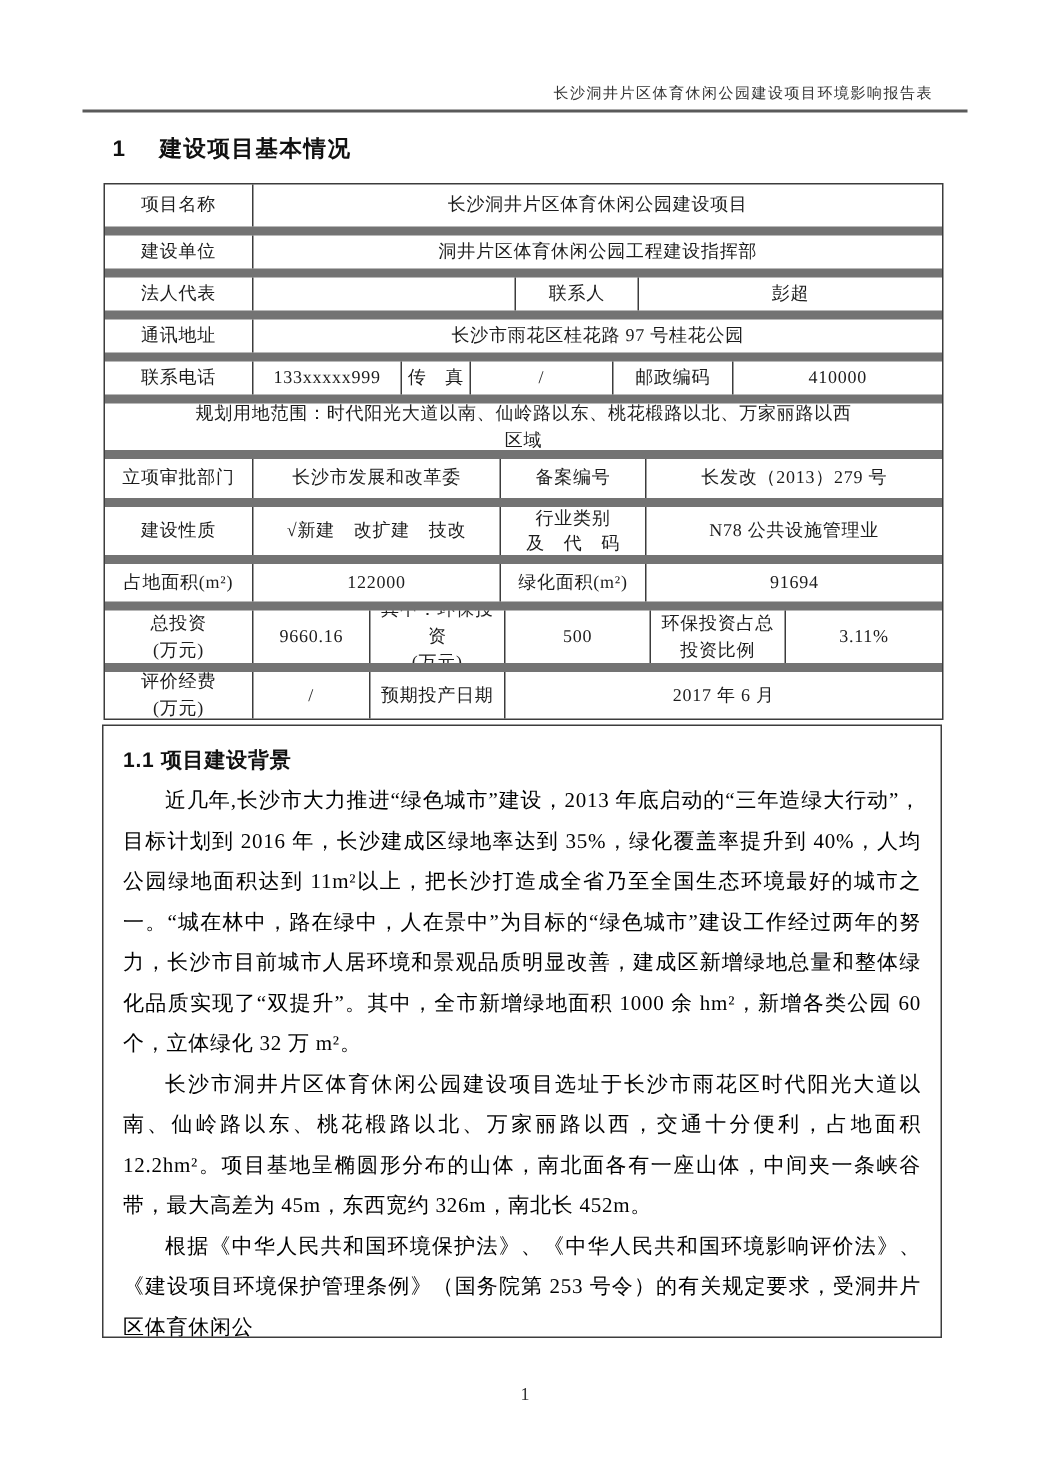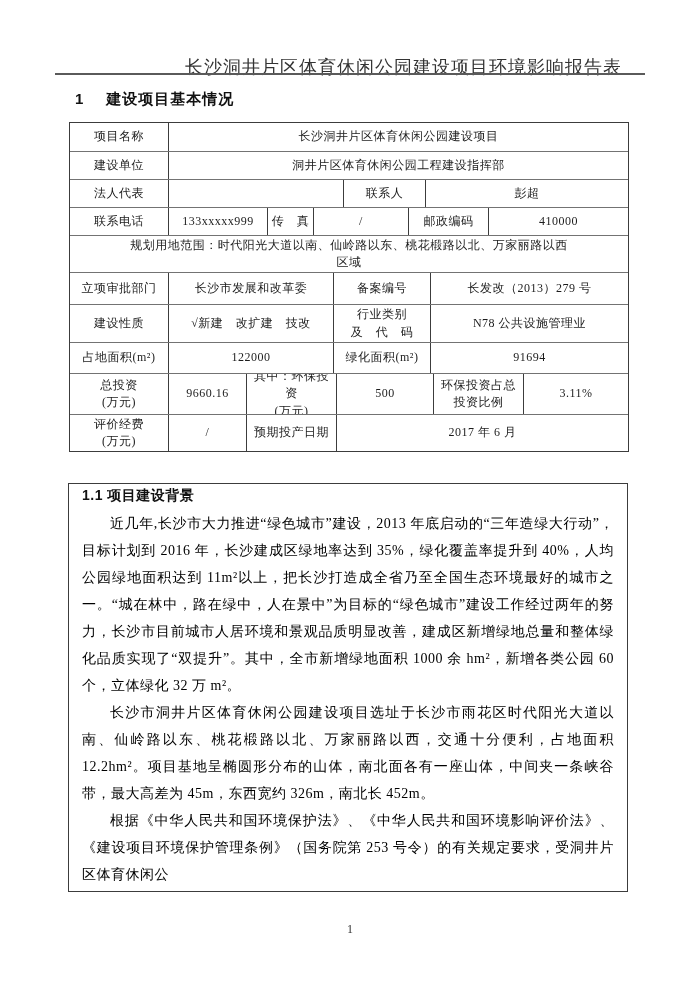--- a/index.html
+++ b/index.html
@@ -3,50 +3,50 @@
 <meta charset="utf-8">
 <style>
   html,body{margin:0;padding:0;background:#fff;}
   .page{
     position:relative;width:700px;height:989px;background:#ffffff;
     font-family:"Liberation Serif","DejaVu Serif",serif;color:#1c1c1c;
     overflow:hidden;
   }
   .doc-header{
     position:absolute;top:55px;left:55px;width:567px;
-    text-align:right;font-size:18px;letter-spacing:1px;color:#333;
+    text-align:right;font-size:10px;letter-spacing:1px;color:#333;
   }
   .header-rule{
     position:absolute;top:73px;left:55px;width:590px;height:0;
     border-top:2px solid #5a5a5a;
   }
   .h1{
     position:absolute;top:90px;left:75px;
     font-family:"Liberation Sans","DejaVu Sans",sans-serif;
     font-weight:bold;font-size:15px;color:#111;letter-spacing:1px;
   }
   .h1 .num{margin-right:22px;}
   .info-table{
     position:absolute;top:122px;left:69px;width:560px;
     border:1px solid #3c3c3c;box-sizing:border-box;
     font-size:12px;letter-spacing:0.5px;
   }
   .tr{display:flex;box-sizing:border-box;}
-  .tr + .tr{border-top:1px solid #737373;}
+  .tr + .tr{border-top:6px solid #737373;}
   .td{
     box-sizing:border-box;display:flex;align-items:center;justify-content:center;
     text-align:center;padding:1px 3px;white-space:pre-line;line-height:1.45;
     overflow:hidden;
   }
   .td + .td{border-left:1px solid #3c3c3c;}
   .td.grow{flex:1 1 auto;}
   .bg-box{
     position:absolute;top:483px;left:68px;width:560px;height:409px;
     border:1px solid #3c3c3c;box-sizing:border-box;
-    padding:3px 13px 0 13px;overflow:hidden;
+    padding:14px 13px 0 13px;overflow:hidden;
   }
   .h2{
     font-family:"Liberation Sans","DejaVu Sans",sans-serif;
     font-weight:bold;font-size:14px;color:#111;margin:0 0 5px 0;letter-spacing:0.5px;
   }
   .bg-box p{
     margin:0;font-size:14px;line-height:27px;letter-spacing:0.5px;
     text-align:justify;text-indent:2em;color:#000000;
   }
   .page-number{
@@ -78,20 +78,24 @@
       <div class="td grow">洞井片区体育休闲公园工程建设指挥部</div>
     </div>
 
     <div class="tr" style="height:28px">
       <div class="td" style="width:98px">法人代表</div>
       <div class="td" style="width:175px"></div>
       <div class="td" style="width:82px">联系人</div>
       <div class="td grow">彭超</div>
     </div>
 
+    <div class="tr" style="height:28px">
+      <div class="td" style="width:98px">通讯地址</div>
+      <div class="td grow">长沙市雨花区桂花路 97 号桂花公园</div>
+    </div>
 
     <div class="tr" style="height:28px">
       <div class="td" style="width:98px">联系电话</div>
       <div class="td" style="width:99px">133xxxxx999</div>
       <div class="td" style="width:46px">传　真</div>
       <div class="td" style="width:95px">/</div>
       <div class="td" style="width:80px">邮政编码</div>
       <div class="td grow">410000</div>
     </div>
 

